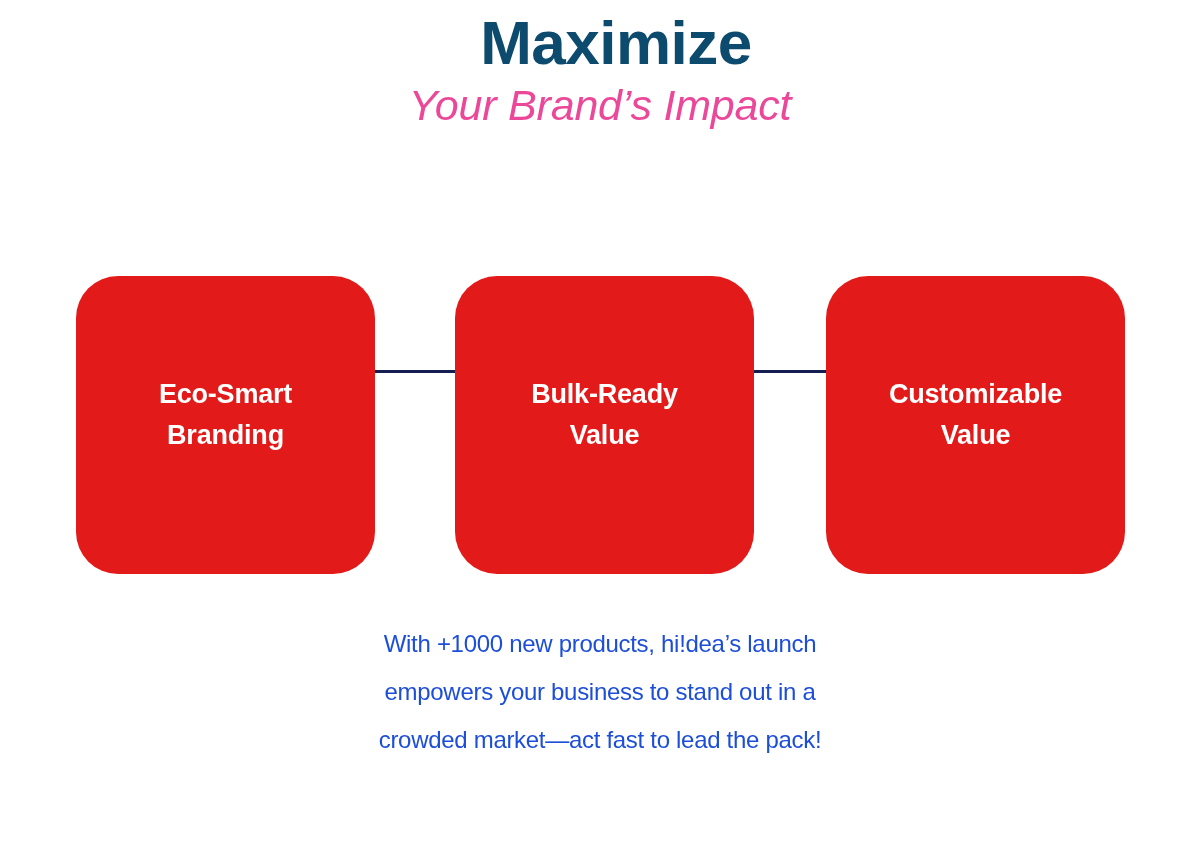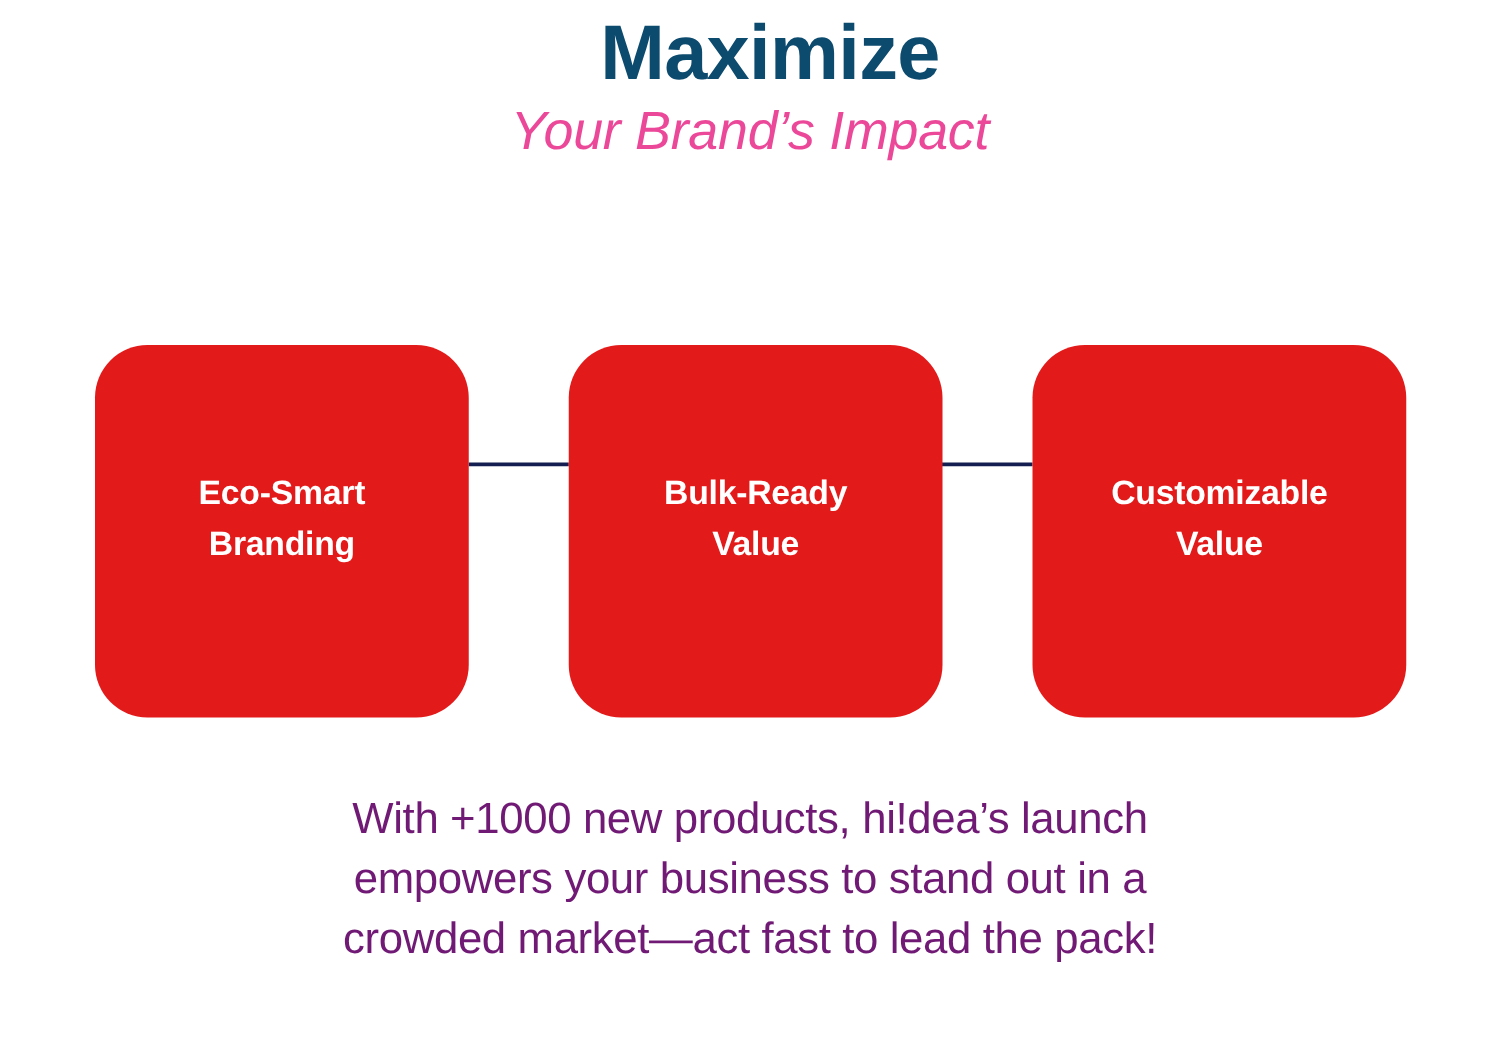--- a/index.html
+++ b/index.html
@@ -105,22 +105,22 @@
   .connector.conn-0 { left: 299px; width: 80px; }
   .connector.conn-1 { left: 670px; width: 80px; }
 
   
   .body-copy {
     position: absolute;
     left: 100px;
     top: 596px;
     width: 1000px;
     text-align: center;
-    color: #701a75;
-    font-size: 35px;
+    color: #1d4ed8;
+    font-size: 24px;
     font-weight: 400;
     line-height: 48px;
     letter-spacing: -0.3px;
     white-space: pre-line;
   }
 </style>
 </head>
 <body>
 
 <div class="slide">

